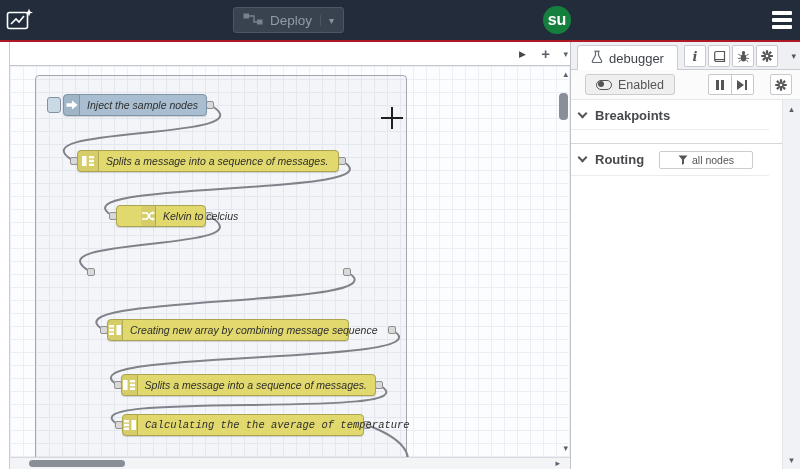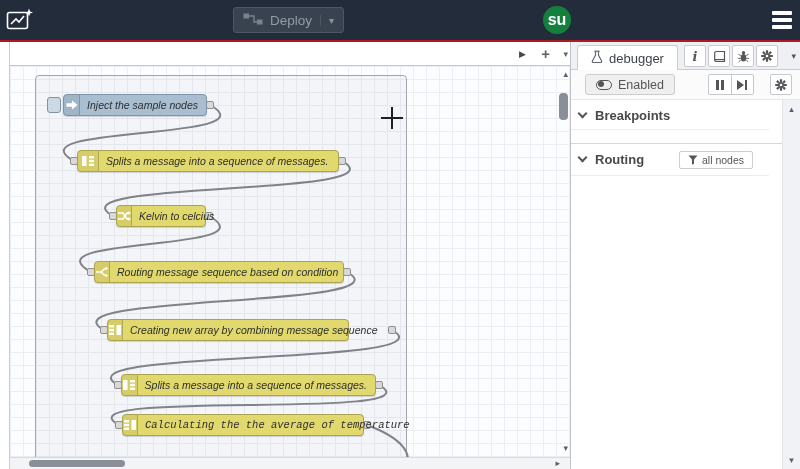--- a/index.html
+++ b/index.html
@@ -83,21 +83,21 @@
 .p-gear{position:absolute;right:8px;top:4px;width:22px;height:21px;background:#fff;border:1px solid #c6c9ce;
   border-radius:2px;display:flex;align-items:center;justify-content:center;cursor:pointer}
 .p-content{flex:1;position:relative;background:#fff}
 .sec-h{display:flex;align-items:center;padding:0 8px;border-bottom:1px solid #ececec;margin-right:31px}
 .sec-h .title{font-weight:bold;font-size:13px;color:#47494d;margin-left:9px}
 .chev{width:7px;height:7px;border-left:2px solid #555;border-bottom:2px solid #555;transform:rotate(-45deg);margin-top:-4px}
 #sec-breakpoints{height:28px;margin-top:2px}
 .sec-empty{height:14px;border-bottom:1px solid #d7d7d7;margin-right:18px}
 #sec-messages{height:32px}
 .filter-btn{margin-left:auto;margin-right:8px;height:18px;display:flex;align-items:center;gap:4px;
-  border:1px solid #ccc;border-radius:2px;background:#fff;font-size:10.5px;color:#555;padding:0 8px;cursor:pointer}
+  border:1px solid #ccc;border-radius:2px;background:#fff;font-size:10.5px;color:#555;padding:0 18px;cursor:pointer}
 .p-scrolltrack{position:absolute;top:0;right:0;bottom:0;width:18px;background:#f1f2f5;border-left:1px solid #e4e5e9}
 .p-sc-up,.p-sc-down{position:absolute;left:0;right:0;text-align:center;font-size:9px;color:#5a5e66;cursor:pointer}
 .p-sc-up{top:4px}
 .p-sc-down{bottom:4px}
 </style>
 </head>
 <body>
 
 <div class="app">
 
@@ -182,40 +182,30 @@
             <span class="nicon">
               <svg width="14" height="12" viewBox="0 0 14 12">
                 <rect x="1" y="1" width="4.5" height="10" fill="#fff"></rect>
                 <rect x="8" y="1" width="5" height="2.4" fill="#fff"></rect>
                 <rect x="8" y="4.8" width="5" height="2.4" fill="#fff"></rect>
                 <rect x="8" y="8.6" width="5" height="2.4" fill="#fff"></rect>
               </svg>
             </span>
             <span class="nlabel">Splits a message into a sequence of messages.</span>
           </div>
-          <div class="fnode" style="left: 106px; top: 139px; width: 90px; background: rgb(226, 217, 110); border-color: rgb(169, 163, 82);">
+          <div class="fnode" style="left: 106px; top: 139px; width: 90px; background: rgb(226, 217, 110); border-color: rgb(169, 163, 82); padding-left: 24px;">
             <span class="nicon">
               <svg width="14" height="12" viewBox="0 0 14 12">
                 <path d="M1 3 h5 l4 6 h2" stroke="#fff" stroke-width="1.6" fill="none"></path>
                 <path d="M1 9 h5 l4-6 h2" stroke="#fff" stroke-width="1.6" fill="none"></path>
                 <polygon points="11,1.3 14,3 11,4.7" fill="#fff"></polygon>
                 <polygon points="11,7.3 14,9 11,10.7" fill="#fff"></polygon>
               </svg>
             </span>
             <span class="nlabel">Kelvin to celcius</span>
-          </div>
-          <div class="fnode" style="left: 84px; top: 195px; width: 250px; background: rgb(226, 217, 110); border-color: rgb(169, 163, 82);">
-            <span class="nicon">
-              <svg width="14" height="12" viewBox="0 0 14 12">
-                <path d="M1 6 h4 M5 6 C8 6 8 2.5 10.5 2.5 M5 6 C8 6 8 9.5 10.5 9.5" stroke="#fff" stroke-width="1.6" fill="none"></path>
-                <polygon points="10.5,0.8 13.5,2.5 10.5,4.2" fill="#fff"></polygon>
-                <polygon points="10.5,7.8 13.5,9.5 10.5,11.2" fill="#fff"></polygon>
-              </svg>
-            </span>
-            <span class="nlabel">Routing message sequence based on condition</span>
           </div>
           <div class="fnode" style="left: 97px; top: 253px; width: 242px; background: rgb(226, 217, 110); border-color: rgb(169, 163, 82);">
             <span class="nicon">
               <svg width="14" height="12" viewBox="0 0 14 12">
                 <rect x="1" y="1" width="5" height="2.4" fill="#fff"></rect>
                 <rect x="1" y="4.8" width="5" height="2.4" fill="#fff"></rect>
                 <rect x="1" y="8.6" width="5" height="2.4" fill="#fff"></rect>
                 <rect x="8.5" y="1" width="4.5" height="10" fill="#fff"></rect>
               </svg>
             </span>

